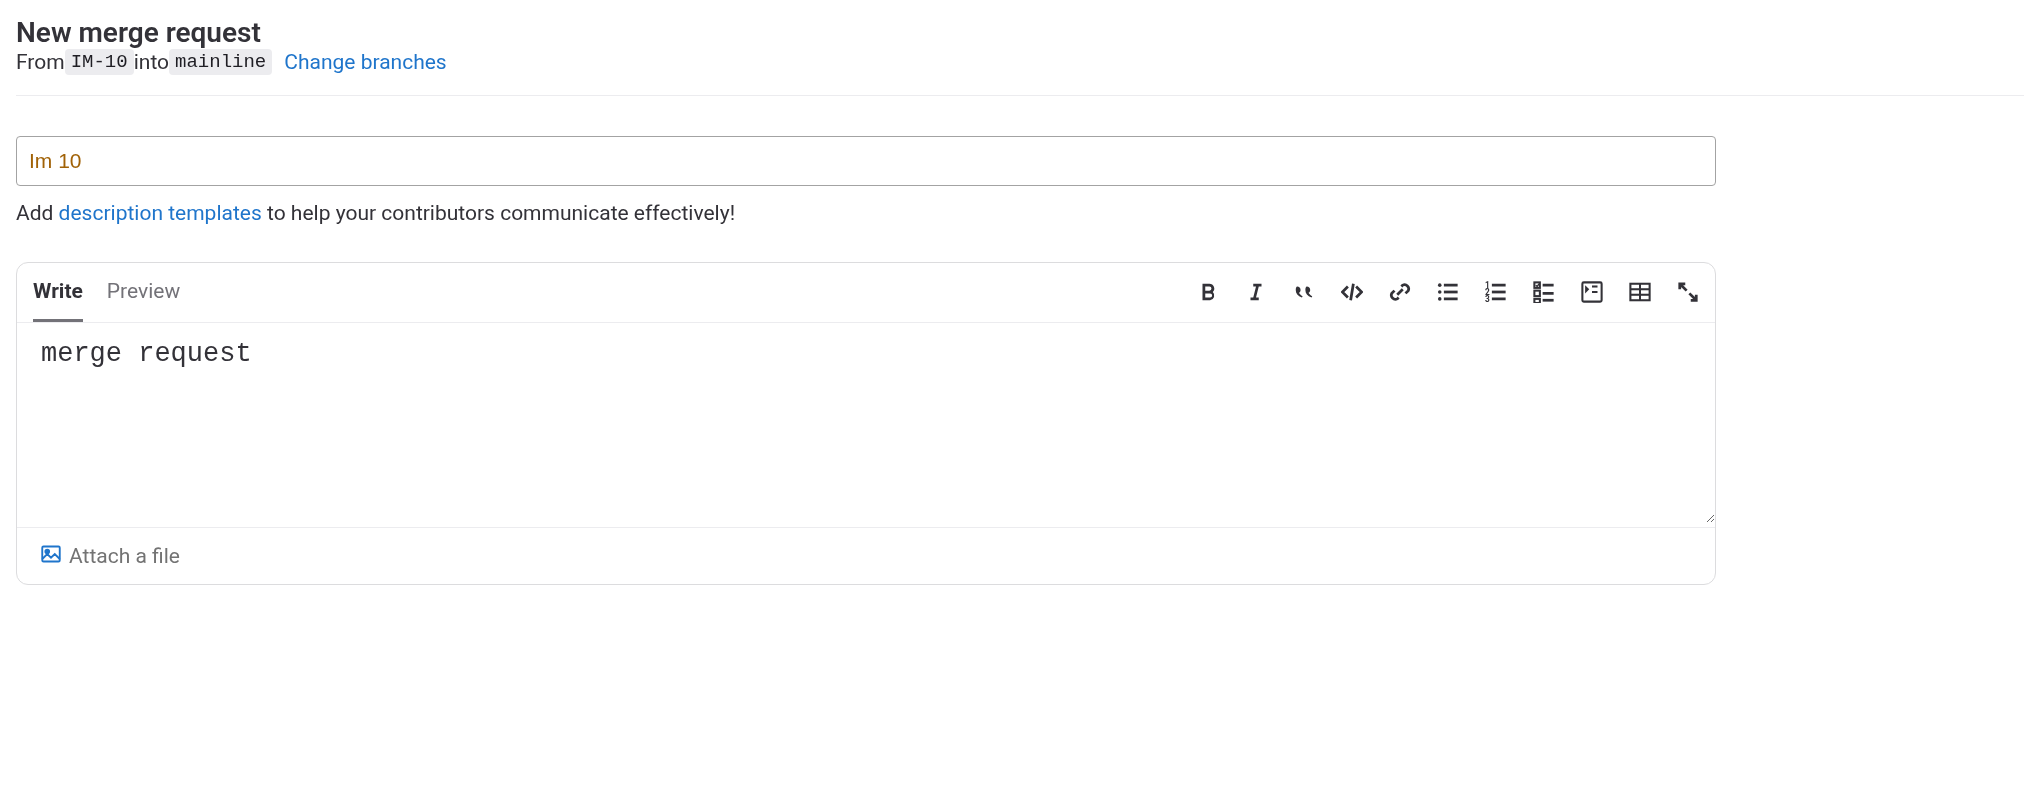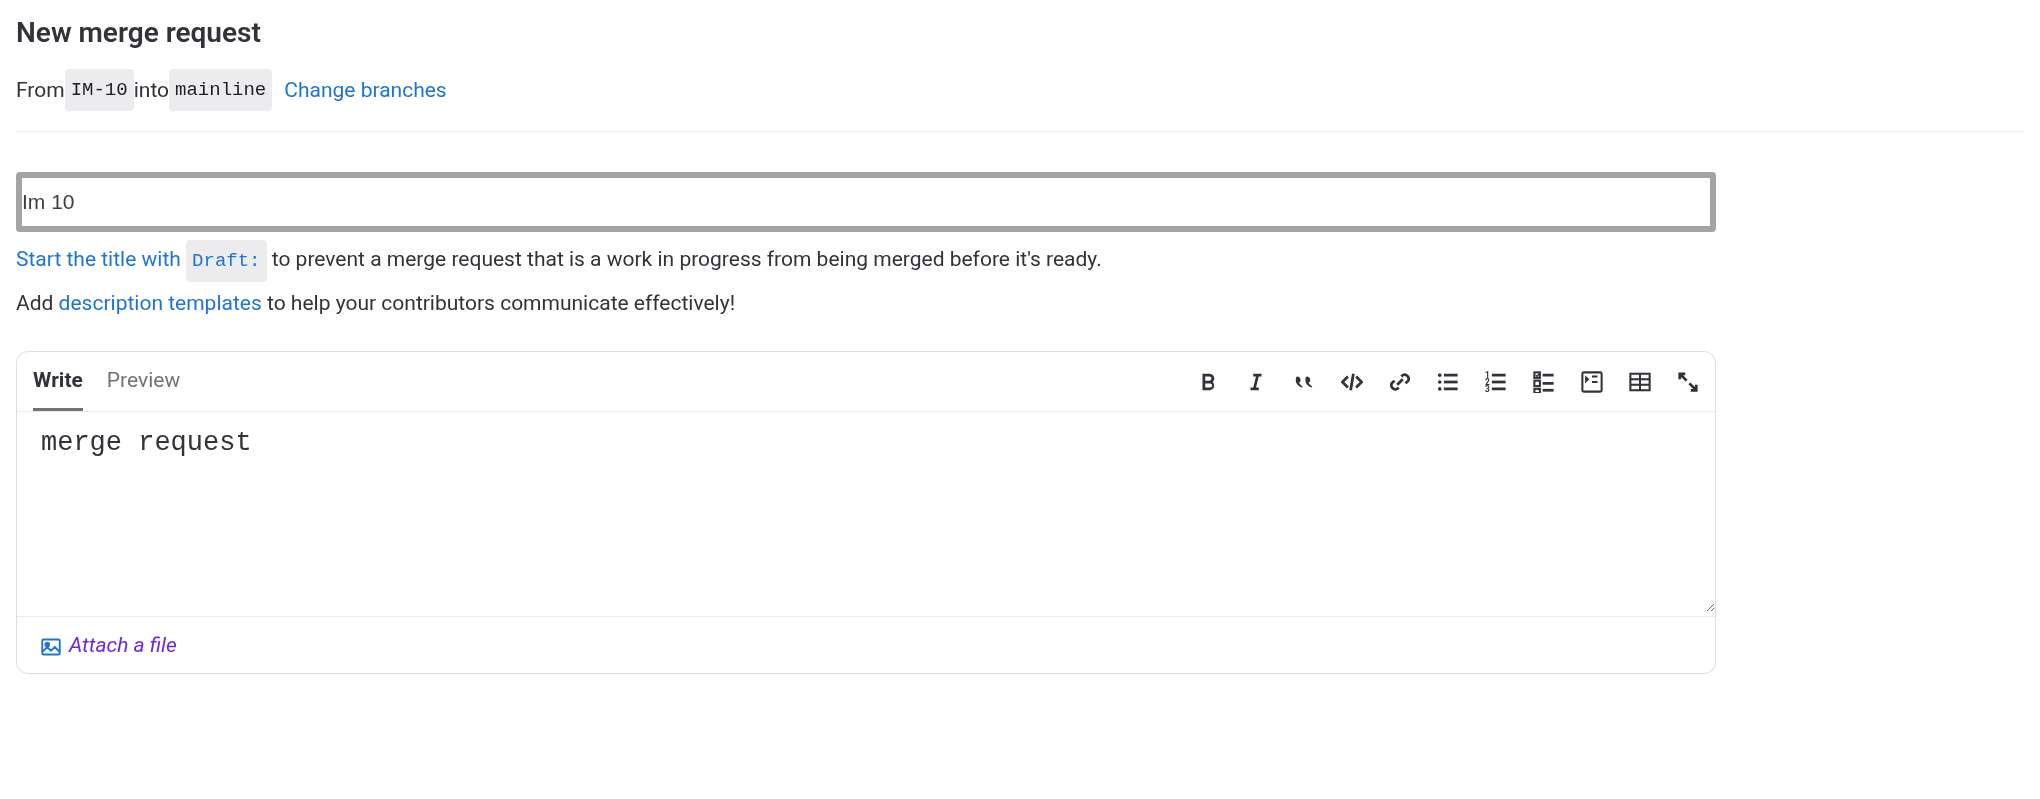--- a/index.html
+++ b/index.html
@@ -10,35 +10,34 @@
     body {
       font-family: -apple-system, BlinkMacSystemFont, "Segoe UI", Roboto, "Helvetica Neue", Arial, sans-serif;
       color: #333238;
       background: #fff;
       padding: 16px;
     }
     .page-title {
       font-size: 28px;
       font-weight: 600;
       color: #333238;
-      margin-bottom: 20px;
     }
     .branch-info {
       font-size: 21px;
       color: #333238;
       margin-bottom: 20px;
       display: flex;
       align-items: center;
       flex-wrap: wrap;
     }
     .code-tag {
       font-family: "SFMono-Regular", Consolas, "Liberation Mono", Menlo, monospace;
       background: #ececef;
       border-radius: 4px;
-      padding: 10px 6px;
+      padding: 2px 6px;
       font-size: 19px;
       color: #1f1e24;
     }
     .link {
       color: #1f75cb;
       text-decoration: none;
       cursor: pointer;
     }
     .divider {
       border: none;
@@ -58,25 +57,25 @@
       font-weight: 600;
       color: #333238;
       padding-top: 10px;
     }
     .form-content {
       flex: 1;
       max-width: 1700px;
     }
     .text-input {
       width: 100%;
-      border: 6px solid #a3a3a3;
+      border: 1px solid #a3a3a3;
       border-radius: 4px;
-      padding: 12px 0;
-      font-size: 21px;
-      color: #404040;
+      padding: 12px 12px;
+      font-size: 21px;
+      color: #a16207;
       background: #fff;
     }
     .hint-text {
       margin-top: 12px;
       font-size: 21px;
       color: #333238;
       line-height: 1.5;
     }
     .hint-text + .hint-text {
     }
@@ -143,25 +142,24 @@
       display: flex;
       justify-content: space-between;
       align-items: center;
       padding: 16px 24px;
       border-top: 1px solid #ececef;
       font-size: 21px;
       color: #737278;
     }
     .attach-file {
       display: flex;
-      align-items: flex-end;
+      align-items: flex-start;
       gap: 8px;
-      color: #6d28d9;
-      cursor: pointer;
-      font-style: italic;
+      color: #737373;
+      cursor: pointer;
     }
     .attach-file svg {
       width: 20px;
       height: 20px;
     }
   </style>
 </head>
 <body>
 
 <h1 class="page-title">New merge request</h1>
@@ -173,25 +171,20 @@
   <span class="code-tag">mainline</span>
   <span style="width:12px"></span>
   <a class="link">Change branches</a>
 </div>
 
 <hr class="divider">
 
 <div class="form-row">
   <div class="form-content">
     <input type="text" class="text-input" value="Im 10" style="">
-    <div class="hint-text">
-      <a class="link">
-        <span>Start the title with </span><span class="code-tag" style="color:#1f75cb">Draft:</span>
-      </a><span> to prevent a merge request that is a work in progress from being merged before it's ready.</span>
-    </div>
     <div class="hint-text">
       <span>Add </span><a class="link">description templates</a><span> to help your contributors communicate effectively!</span>
     </div>
   </div>
 </div>
 
 <div class="form-row">
   <div class="form-content">
     <div class="editor-container">
       <div class="editor-header">

